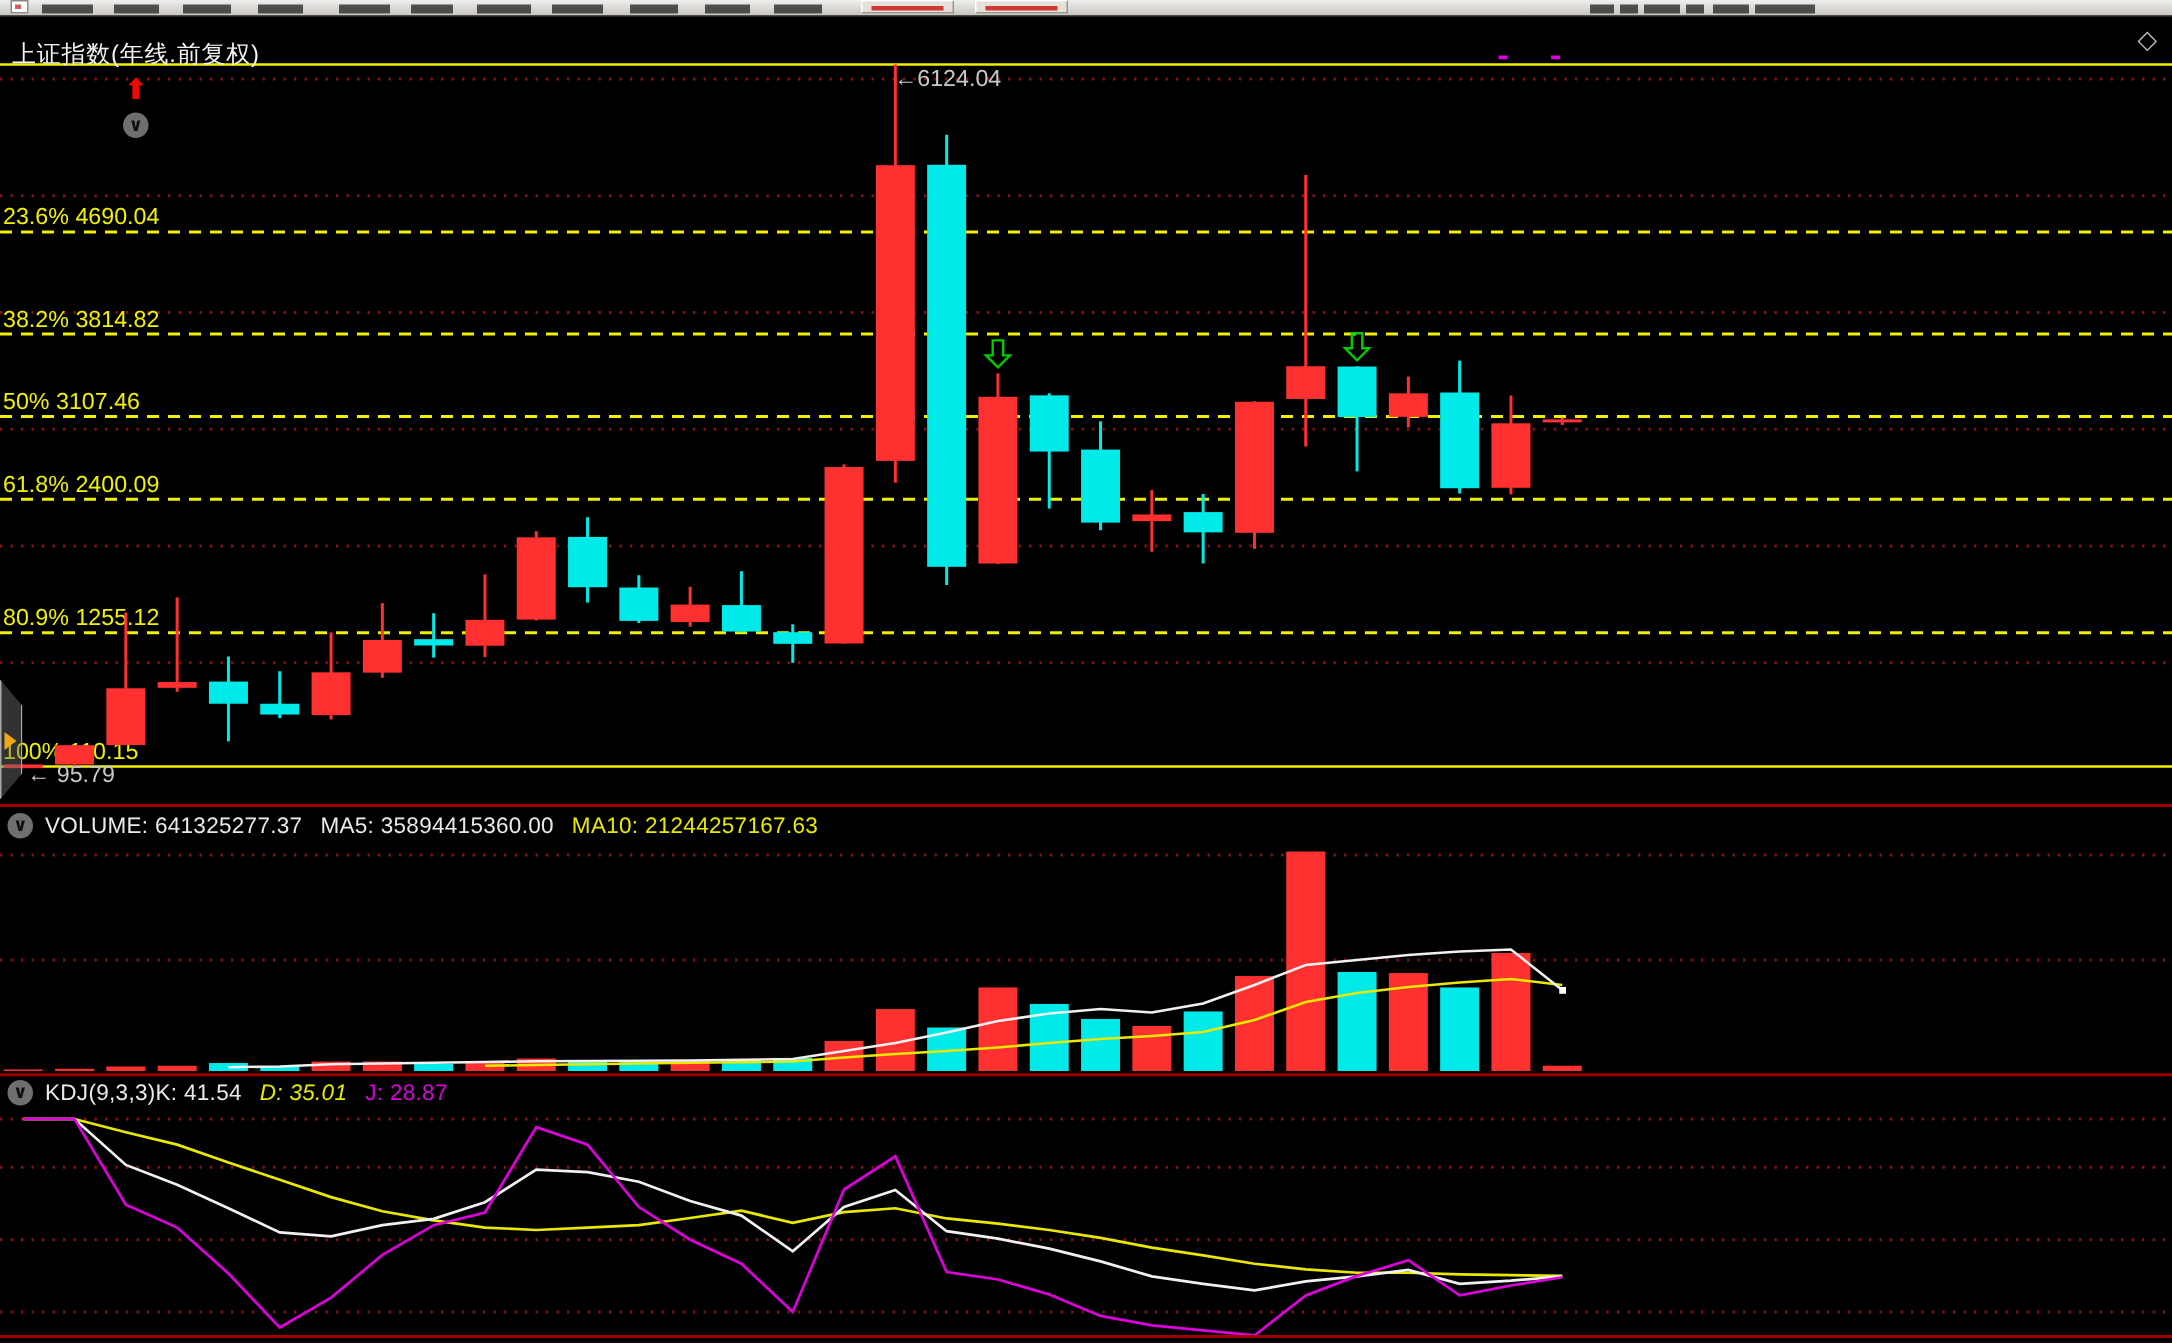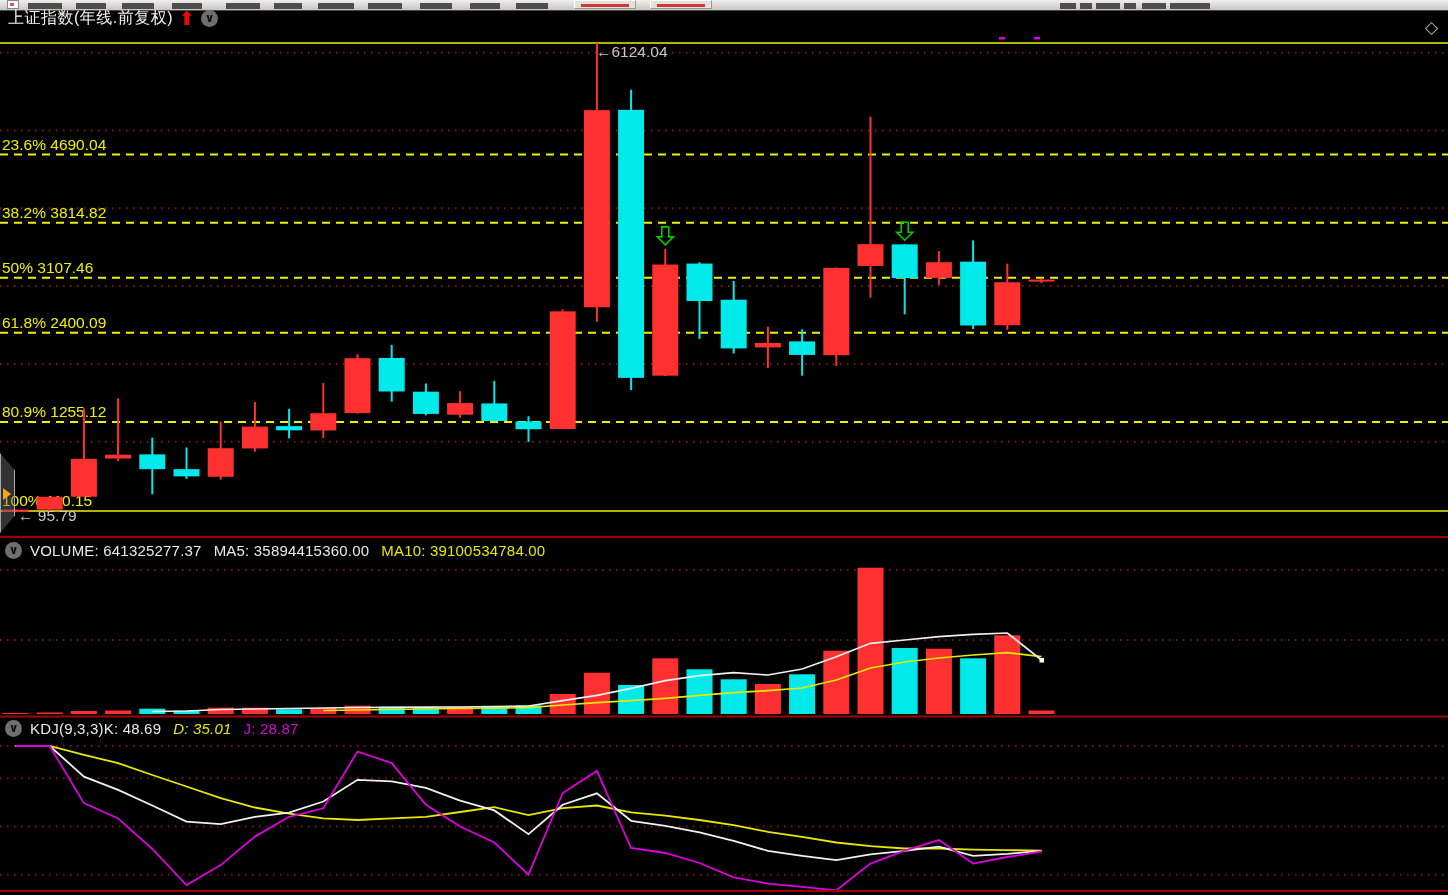--- a/index.html
+++ b/index.html
@@ -13,21 +13,21 @@
   .mbtn{position:absolute;top:0px;height:9px;background:#e4e1da;border:1px solid #9a978f;
     border-top-color:#fff;border-left-color:#fff;box-sizing:border-box;}
   .mbtn .rdash{position:absolute;top:3px;left:6px;right:6px;height:3px;background:#cf1717;opacity:.85;}
   #menu-logo{position:absolute;left:7px;top:0;width:12px;height:9px;background:#fff;border:1px solid #888;box-sizing:border-box;}
   #menu-logo::after{content:"";position:absolute;left:2px;top:2px;width:4px;height:3px;background:#d85c5c;}
 
   #chart-svg{position:absolute;left:0;top:0;}
 
   
   .overlay{position:absolute;white-space:nowrap;}
-  #main-title{left:8px;top:8px;display:flex;align-items:center;gap:6px;}
+  #main-title{left:8px;top:26px;display:flex;align-items:center;gap:6px;flex-direction:column;}
   #main-title .t{color:#f2f2f2;font-size:16px;letter-spacing:.5px;}
   .up-arrow{color:#f00808;font-size:19px;font-weight:bold;line-height:16px;}
   .chev-circle{display:inline-flex;align-items:center;justify-content:center;width:17px;height:17px;
     border-radius:50%;background:#6f6f6f;color:#101010;font-size:12px;font-weight:bold;line-height:17px;}
   .pane-header{display:flex;align-items:center;gap:8px;font-size:15px;}
   .pane-header .seg{letter-spacing:.2px;}
   #vol-header{left:5px;top:542px;}
   #kdj-header{left:5px;top:720px;}
   #diamond-icon{right:10px;top:17px;color:#b9b9b9;font-size:17px;}
   
@@ -207,24 +207,24 @@
   <div class="overlay" id="main-title">
     <span class="t">上证指数(年线.前复权)</span>
     <span class="up-arrow">⬆</span>
     <span class="chev-circle">∨</span>
   </div>
 
   <div class="overlay" id="diamond-icon" style="position:absolute;">◇</div>
 
   <div class="overlay pane-header" id="vol-header">
     <span class="chev-circle">∨</span>
-    <span id="vol-segs"><span class="seg" style="color: rgb(233, 233, 233); margin-right: 12px;">VOLUME: 641325277.37</span><span class="seg" style="color: rgb(233, 233, 233); margin-right: 12px;">MA5: 35894415360.00</span><span class="seg" style="color: rgb(232, 232, 0); margin-right: 12px;">MA10: 39100534784.00</span></span>
+    <span id="vol-segs"><span class="seg" style="color: rgb(233, 233, 233); margin-right: 12px;">VOLUME: 641325277.37</span><span class="seg" style="color: rgb(233, 233, 233); margin-right: 12px;">MA5: 35894415360.00</span><span class="seg" style="color: rgb(232, 232, 0); margin-right: 12px;">MA10: 21244257167.63</span></span>
   </div>
 
   <div class="overlay pane-header" id="kdj-header">
     <span class="chev-circle">∨</span>
-    <span id="kdj-segs"><span class="seg" style="color: rgb(233, 233, 233); ">KDJ(9,3,3)</span><span class="seg" style="color: rgb(233, 233, 233); margin-right: 12px;">K: 48.69</span><span class="seg" style="color: rgb(232, 232, 0); margin-right: 12px; font-style: italic;">D: 35.01</span><span class="seg" style="color: rgb(221, 0, 221); margin-right: 12px;">J: 28.87</span></span>
+    <span id="kdj-segs"><span class="seg" style="color: rgb(233, 233, 233); ">KDJ(9,3,3)</span><span class="seg" style="color: rgb(233, 233, 233); margin-right: 12px;">K: 41.54</span><span class="seg" style="color: rgb(232, 232, 0); margin-right: 12px; font-style: italic;">D: 35.01</span><span class="seg" style="color: rgb(221, 0, 221); margin-right: 12px;">J: 28.87</span></span>
   </div>
 
   <div id="left-handle">
     <div class="tri"></div>
   </div>
 </div>
 
 </body></html>

